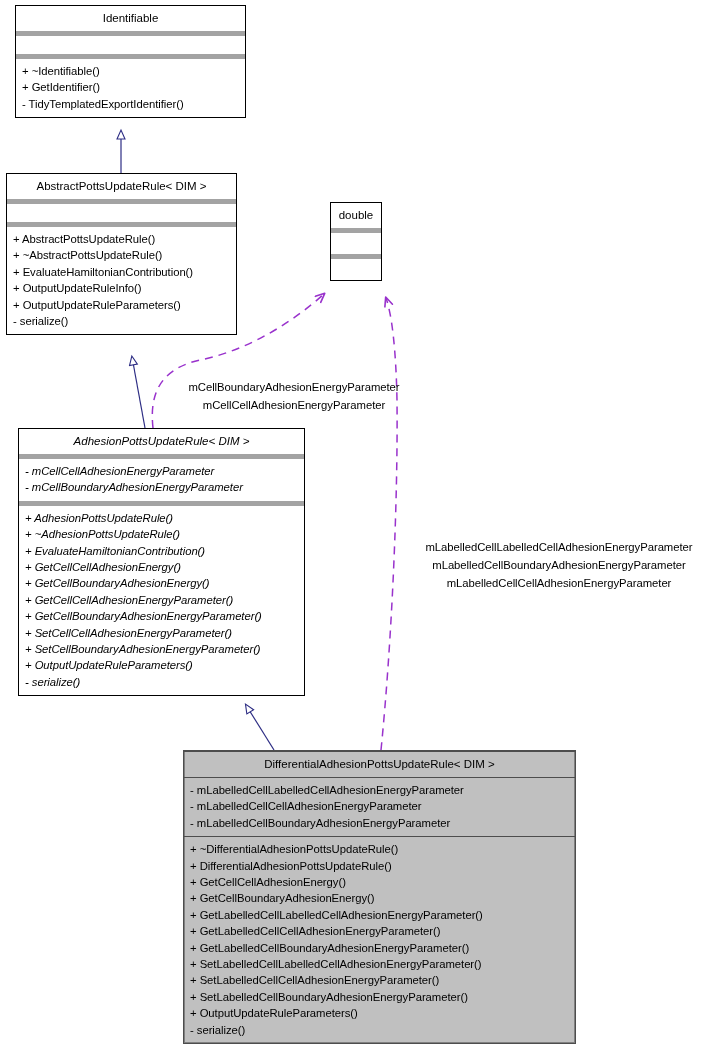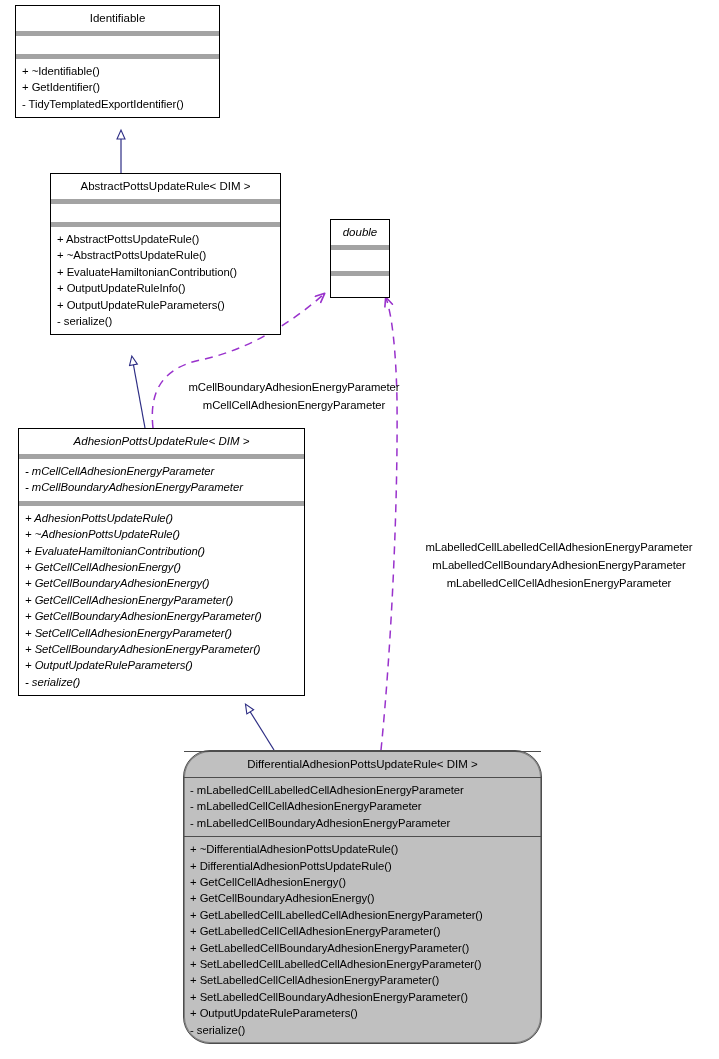--- a/index.html
+++ b/index.html
@@ -103,52 +103,52 @@
 
     <line x1="145" y1="428" x2="132" y2="357" stroke="#2d2d84" stroke-width="1.2" marker-end="url(#hollow-tri)"></line>
 
     <line x1="274" y1="750" x2="246" y2="705" stroke="#2d2d84" stroke-width="1.2" marker-end="url(#hollow-tri)"></line>
 
     <path d="M 153,428 C 150,400 155,370 200,360 C 250,350 295,320 324,294" fill="none" stroke="#9932cc" stroke-width="1.5" stroke-dasharray="8,6" marker-end="url(#open-arrow)"></path>
 
     <path d="M 381,750 C 392,640 398,500 397,400 C 396,350 392,315 386,298" fill="none" stroke="#9932cc" stroke-width="1.5" stroke-dasharray="8,6" marker-end="url(#open-arrow)"></path>
   </svg>
 
-  <div class="uml-class" style="left:15px; top:5px; width:205px;">
+  <div class="uml-class" style="left:15px; top:5px; width:231px;">
     <div class="compartment first">
       <div class="class-title">Identifiable</div>
     </div>
     <div class="compartment empty-compartment"></div>
     <div class="compartment">
       <ul class="member-list">
         <li>+ ~Identifiable()</li>
         <li>+ GetIdentifier()</li>
         <li>- TidyTemplatedExportIdentifier()</li>
       </ul>
     </div>
   </div>
 
-  <div class="uml-class" style="left:6px; top:173px; width:231px;margin-left:44px;">
+  <div class="uml-class" style="left:6px; top:173px; width:231px;">
     <div class="compartment first">
       <div class="class-title">AbstractPottsUpdateRule&lt; DIM &gt;</div>
     </div>
     <div class="compartment empty-compartment"></div>
     <div class="compartment">
       <ul class="member-list">
         <li>+ AbstractPottsUpdateRule()</li>
         <li>+ ~AbstractPottsUpdateRule()</li>
         <li>+ EvaluateHamiltonianContribution()</li>
         <li>+ OutputUpdateRuleInfo()</li>
         <li>+ OutputUpdateRuleParameters()</li>
         <li>- serialize()</li>
       </ul>
     </div>
   </div>
 
-  <div class="uml-class" style="left:330px; top:219px; width:60px;font-style:italic;">
+  <div class="uml-class" style="left:330px; top:202px; width:52px;">
     <div class="compartment first">
       <div class="class-title">double</div>
     </div>
     <div class="compartment" style="height:26px;"></div>
     <div class="compartment" style="height:26px;"></div>
   </div>
 
   <div class="uml-class" style="left:18px; top:428px; width:287px;font-style:italic;">
     <div class="compartment first">
       <div class="class-title">AdhesionPottsUpdateRule&lt; DIM &gt;</div>
@@ -169,21 +169,21 @@
         <li>+ GetCellCellAdhesionEnergyParameter()</li>
         <li>+ GetCellBoundaryAdhesionEnergyParameter()</li>
         <li>+ SetCellCellAdhesionEnergyParameter()</li>
         <li>+ SetCellBoundaryAdhesionEnergyParameter()</li>
         <li>+ OutputUpdateRuleParameters()</li>
         <li>- serialize()</li>
       </ul>
     </div>
   </div>
 
-  <div class="uml-class filled" style="left:183px; top:750px; width:359px;border-radius:27px;">
+  <div class="uml-class filled" style="left:183px; top:750px; width:393px;">
     <div class="compartment first">
       <div class="class-title">DifferentialAdhesionPottsUpdateRule&lt; DIM &gt;</div>
     </div>
     <div class="compartment">
       <ul class="member-list">
         <li>- mLabelledCellLabelledCellAdhesionEnergyParameter</li>
         <li>- mLabelledCellCellAdhesionEnergyParameter</li>
         <li>- mLabelledCellBoundaryAdhesionEnergyParameter</li>
       </ul>
     </div>

